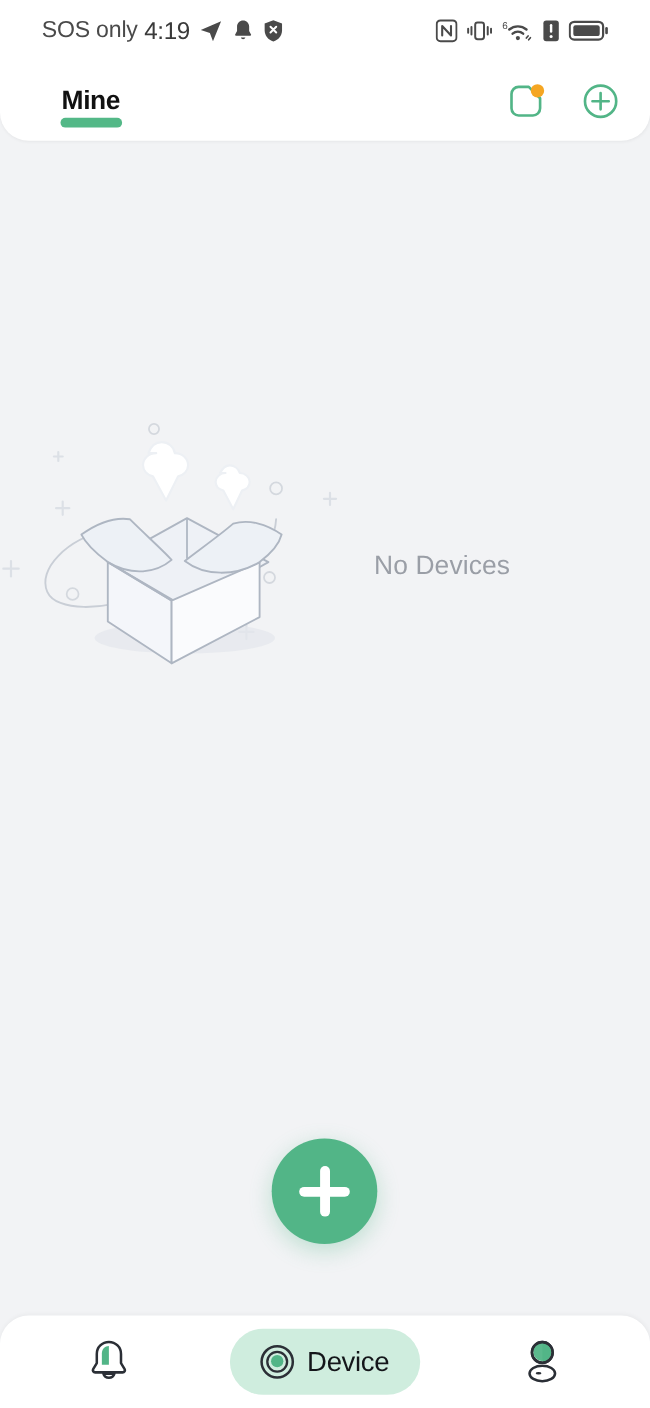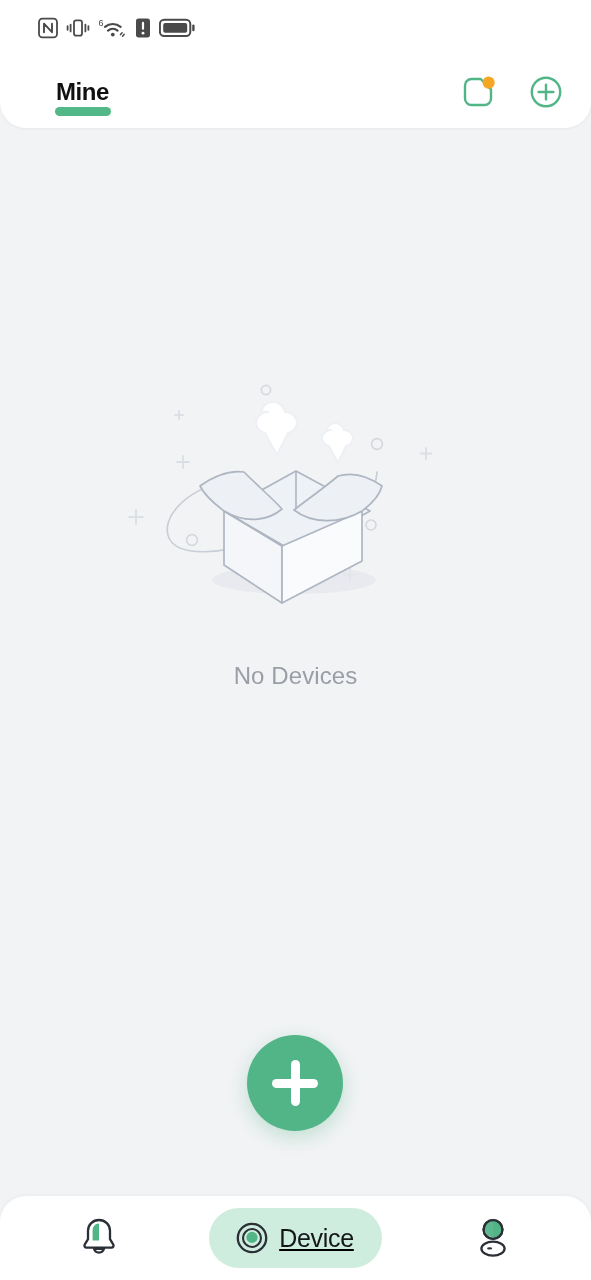--- a/index.html
+++ b/index.html
@@ -73,21 +73,21 @@
   }
 
   
   .main {
     position:absolute; top:128px; left:0;
     width:591px; height:1072px;
     background:#F2F3F5;
   }
   .empty-wrap {
     position:absolute; top:240px; left:0; width:591px;
-    display:flex; flex-direction:column; align-items:center;
+    display:flex; flex-direction:row; align-items:center;
   }
   .empty-illu { width:340px; height:260px; }
   .empty-text {
     margin-top:34px; font-size:24px; color:#9A9EA6;
     letter-spacing:0.1px;
   }
 
   
   .fab {
     position:absolute; left:247px; top:1035px;
@@ -103,21 +103,20 @@
   
   .bottomnav {
     position:absolute; bottom:0; left:0;
     width:591px; height:84px;
     background:#FFFFFF;
     border-top-left-radius:26px;
     border-top-right-radius:26px;
     display:flex; align-items:center;
     z-index:7;
     box-shadow:0 -1px 4px rgba(0,0,0,0.04);
-    text-decoration:underline;
   }
   .nav-item {
     flex:1; height:84px;
     display:flex; align-items:center; justify-content:center;
     cursor:pointer;
   }
   .nav-pill {
     display:flex; align-items:center; gap:6px;
     background:#CFEDDE; border-radius:30px;
     padding:9px 28px 9px 22px;
@@ -127,20 +126,41 @@
   }
 </style>
 </head>
 <body>
 
 <div class="phone">
 
   <div class="header-card">
 
     <div class="statusbar">
+      <div class="sb-left">
+        <span class="sb-carrier">SOS only</span>
+        <span class="sb-time">4:19</span>
+        <span class="sb-ico">
+          <svg width="24" height="24" viewBox="0 0 24 24">
+              <path d="M2.5 11.2 21 3.4 13.6 21.4l-2.8-7.4-8.3-2.8z" fill="#4A4A4A"></path>
+            </svg>
+        </span>
+        <span class="sb-ico">
+          <svg width="20" height="22" viewBox="0 0 20 22">
+            <path d="M10 1.6c-3.1 0-5.5 2.4-5.5 5.5v4.1L2.8 14.4c-.3.5.1 1.1.7 1.1h13c.6 0 1-.6.7-1.1l-1.7-3.2V7.1c0-3.1-2.4-5.5-5.5-5.5z" fill="#4A4A4A"></path>
+            <path d="M7.9 17.1a2.2 2.2 0 0 0 4.2 0z" fill="#4A4A4A"></path>
+          </svg>
+        </span>
+        <span class="sb-ico">
+          <svg width="21" height="22" viewBox="0 0 21 22">
+            <path d="M10.5 1.3 2.6 4.3v6.4c0 4.5 3.2 8.6 7.9 10 4.7-1.4 7.9-5.5 7.9-10V4.3z" fill="#4A4A4A"></path>
+            <path d="M7.9 7.3l5.2 5.2M13.1 7.3l-5.2 5.2" stroke="#FFFFFF" stroke-width="1.8" stroke-linecap="round"></path>
+          </svg>
+        </span>
+      </div>
 
       <div class="sb-right">
         <span class="sb-ico">
           <svg width="20" height="22" viewBox="0 0 20 22">
             <rect x="1" y="1.6" width="18" height="18.8" rx="3.4" fill="none" stroke="#4A4A4A" stroke-width="1.8"></rect>
             <path d="M6 15.3V6.6l8 8.6V6.6" fill="none" stroke="#4A4A4A" stroke-width="1.9" stroke-linecap="round" stroke-linejoin="round"></path>
           </svg>
         </span>
         <span class="sb-ico">
           <svg width="24" height="22" viewBox="0 0 24 22">

